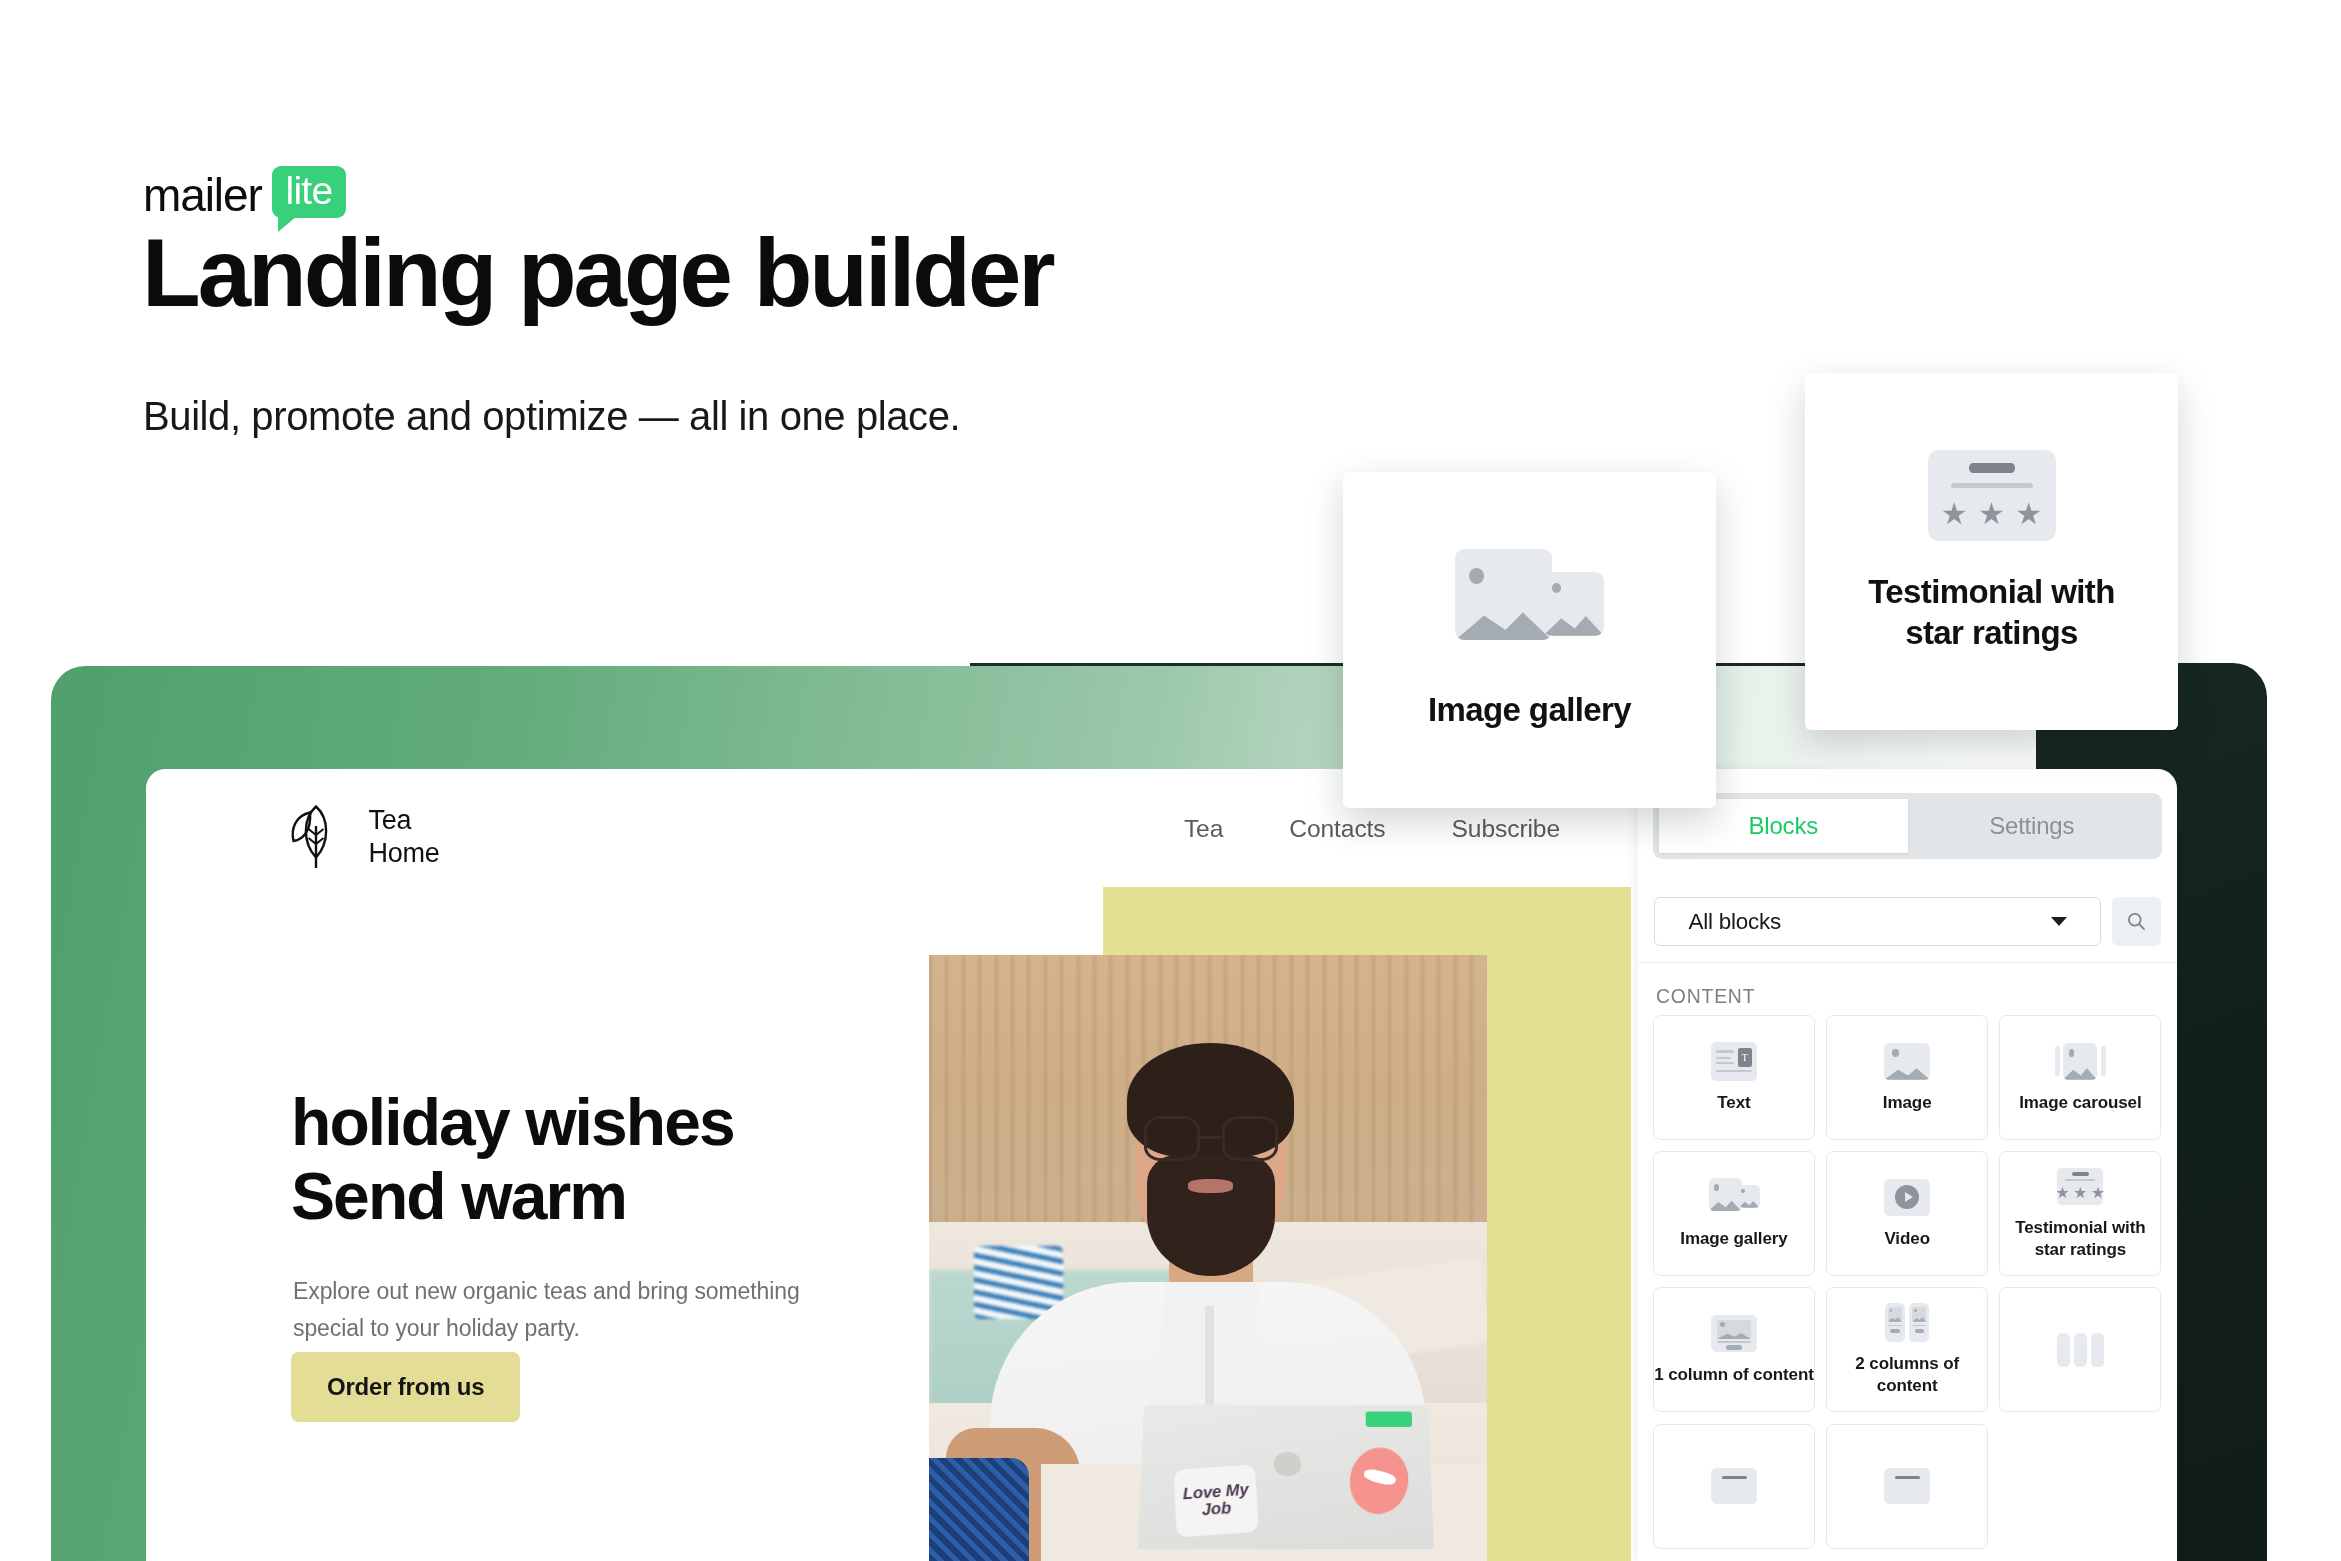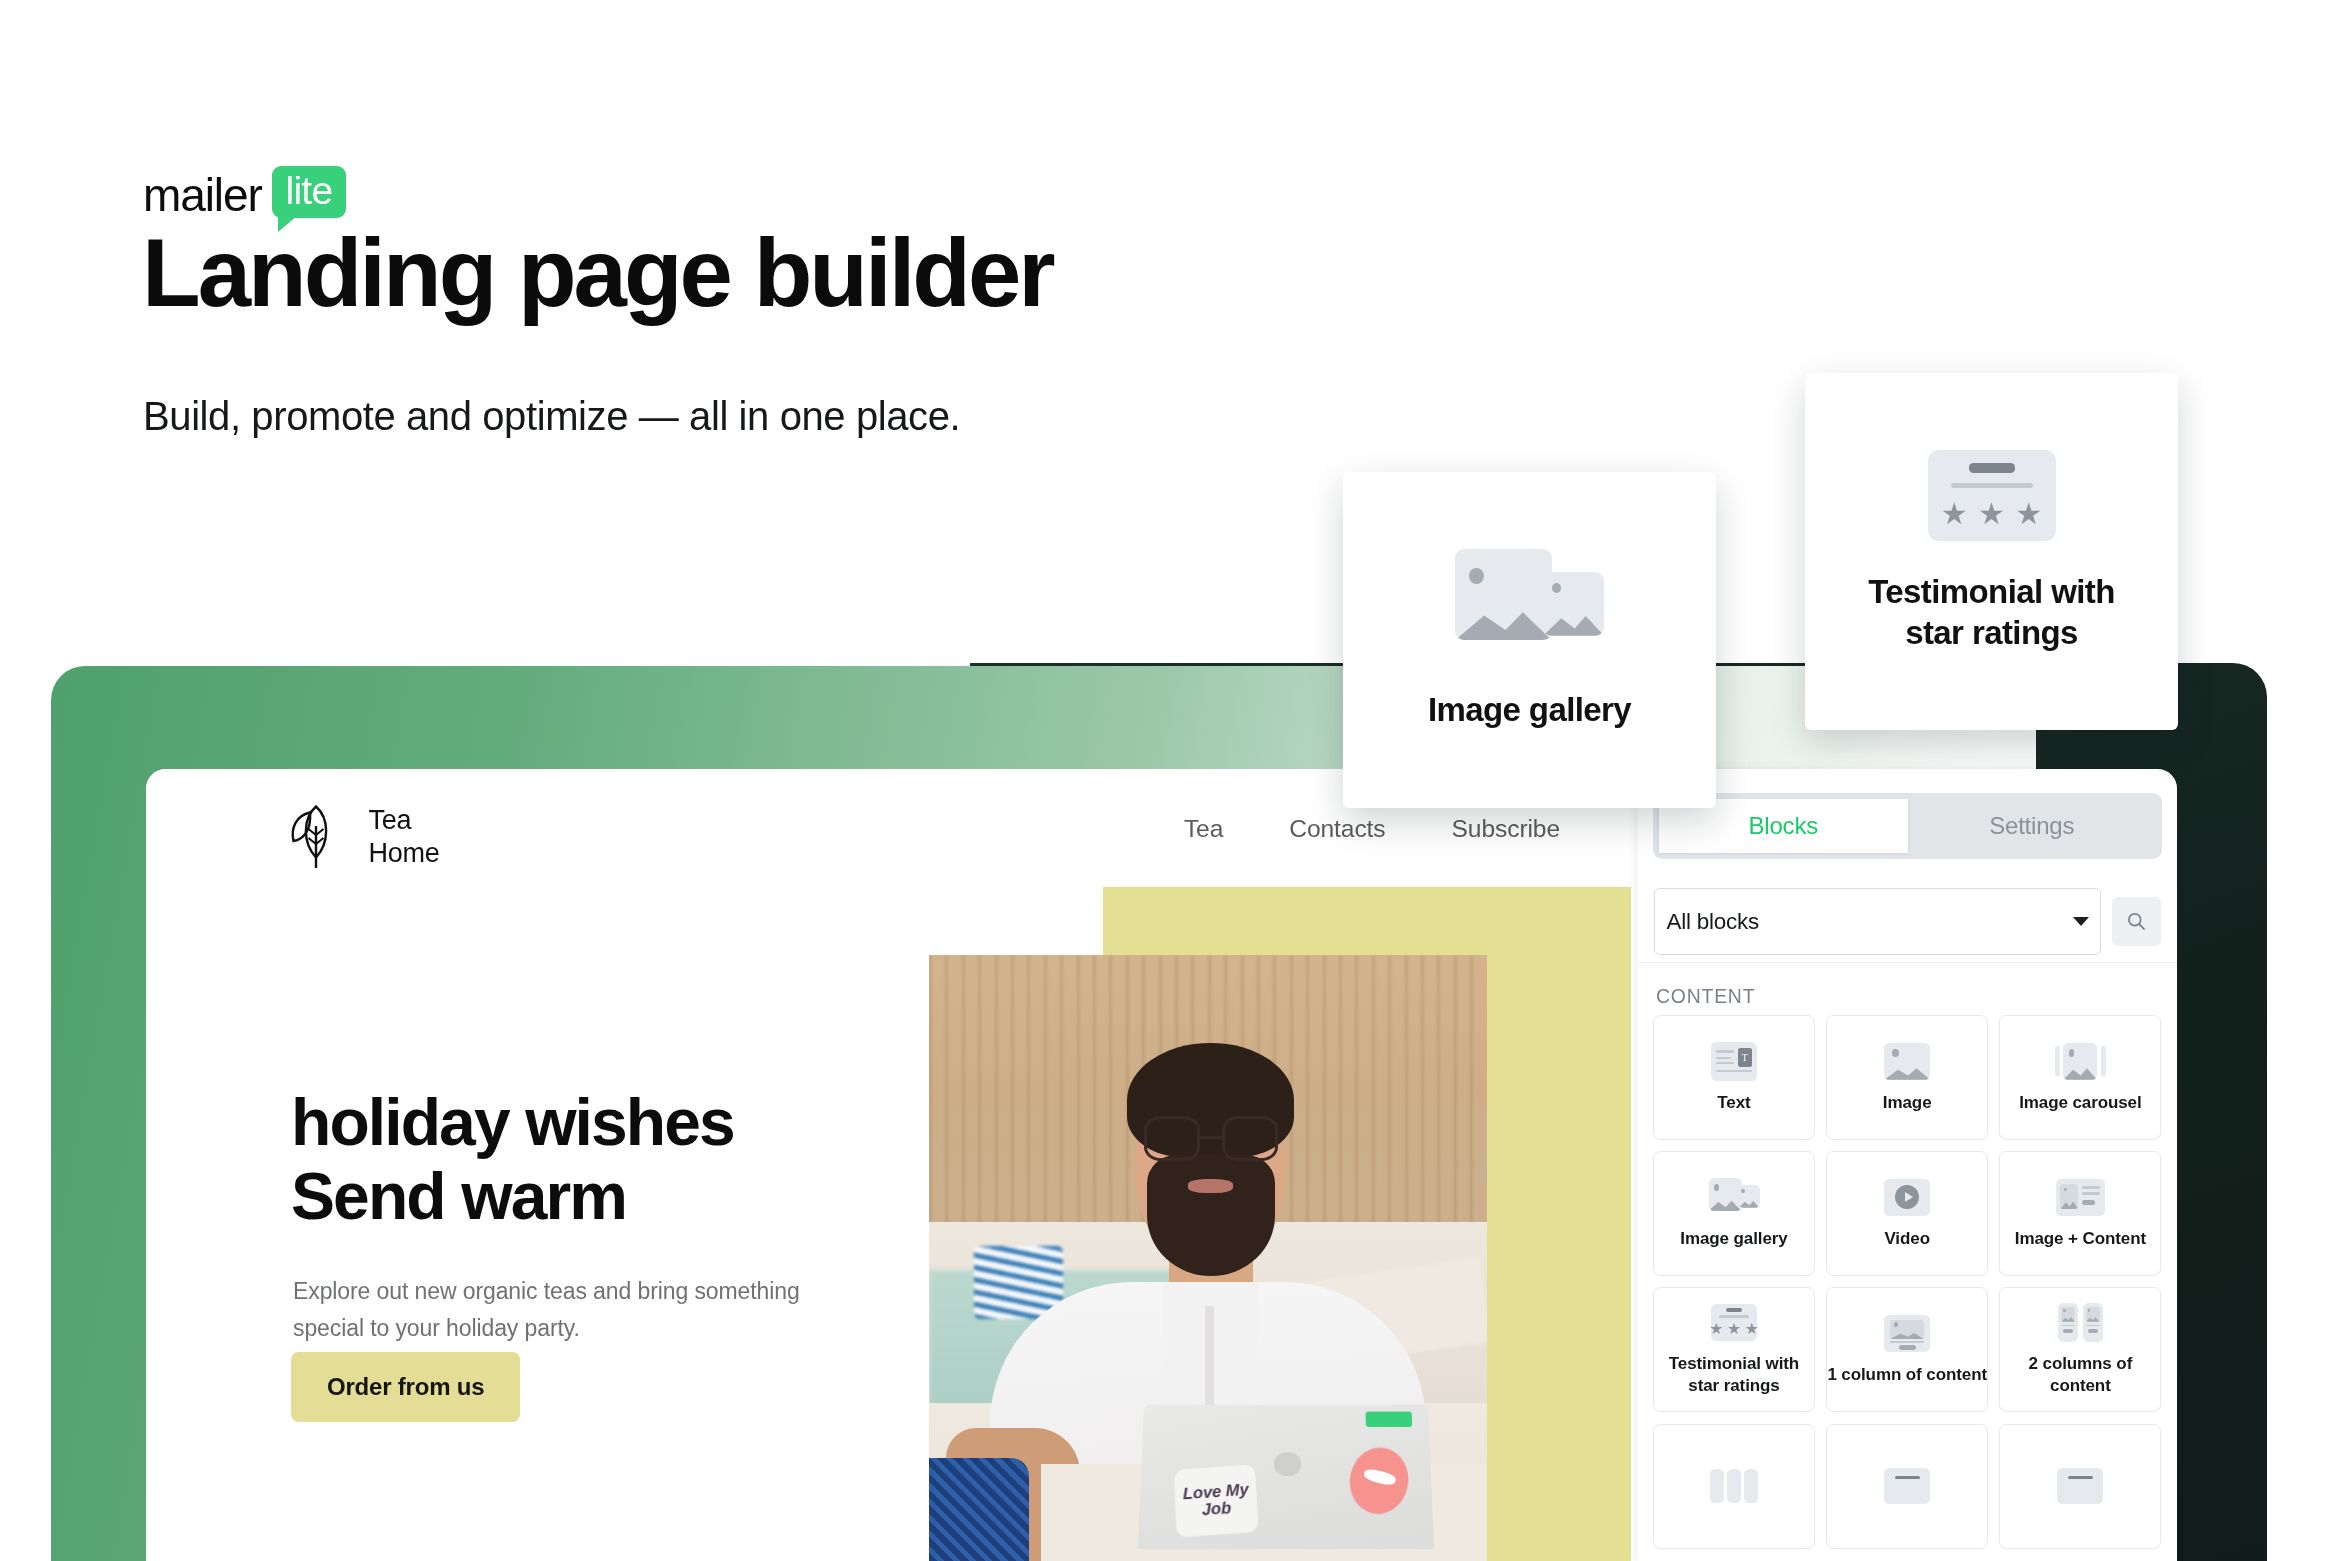--- a/index.html
+++ b/index.html
@@ -155,22 +155,22 @@
   }
   .tab { flex:1; display:flex; align-items:center; justify-content:center;
     font-size:24px; letter-spacing:-0.2px; border-radius:0; cursor:pointer; }
   .tab.active { background:#fff; color:#19cb66; font-weight:400;
     box-shadow:0 0.7px 3px rgba(0,0,0,.10); }
   .tab.inactive { color:#8b9197; }
 
   .toolbar { position:absolute; left:0; top:112px; width:100%; height:82px;
     border-bottom:0.7px solid #e9ecee; display:flex; align-items:center; padding:0 16.4px; gap:10.4px; }
   .select {
-    flex:1; height:67px; border:0.7px solid #d6dade; border-radius:6px; background:#fff;
-    display:flex; align-items:center; justify-content:space-between; padding:0 11px; cursor:pointer;
+    flex:1; height:49px; border:0.7px solid #d6dade; border-radius:6px; background:#fff;
+    display:flex; align-items:center; justify-content:space-between; padding:0 33px; cursor:pointer;
   }
   .select-label { font-size:22.4px; color:#16181a; letter-spacing:-0.2px; }
   .caret { width:0;height:0;border-left:8.2px solid transparent;border-right:8.2px solid transparent;border-top:9.7px solid #1c1f22; }
   .search-btn { width:49px; height:49px; background:#edf0f2; border-radius:6px;
     display:flex; align-items:center; justify-content:center; cursor:pointer; }
   .editor .section-title { position:absolute; left:18px; top:216px;
     font-size:19.4px; letter-spacing:0.8px; color:#7b8189; font-weight:400; }
 
   .grid { position:absolute; left:15px; top:246px; width:509px;
     display:flex; flex-wrap:wrap; gap:11.2px; }
@@ -362,34 +362,20 @@
         <div class="blk-icon">
           <div class="ic-plate" style="width:46px;height:37px;display:flex;align-items:center;justify-content:center;">
             <div style="width:24px;height:24px;border-radius:50%;background:#8d949b;display:flex;align-items:center;justify-content:center;">
               <div style="width:0;height:0;border-left:8.2px solid #e6e9ed;border-top:5.2px solid transparent;border-bottom:5.2px solid transparent;margin-left:3px;"></div>
             </div>
           </div>
         </div>
         <div class="blk-label">Video</div>
       </div>
 
-      <div class="blk">
-        <div class="blk-icon">
-          <div class="ic-plate" style="width:49px;height:37px;">
-            <div style="position:absolute;left:4.5px;top:5.2px;width:18px;height:25px;background:#d5dade;border-radius:3px;overflow:hidden;">
-              <div class="ic-sun" style="left:18%;top:14%;width:20%;height:14%;"></div>
-                <div class="ic-mount"></div>
-            </div>
-            <div class="ic-line" style="position:absolute;left:26px;top:7.5px;width:18px;height:2.2px;"></div>
-            <div class="ic-line" style="position:absolute;left:26px;top:13.4px;width:18px;height:2.2px;"></div>
-            <div class="ic-bar" style="position:absolute;left:26px;top:21px;width:13.4px;height:5.2px;border-radius:3px;"></div>
-          </div>
-        </div>
-        <div class="blk-label">Image + Content</div>
-      </div>
 
       <div class="blk">
         <div class="blk-icon">
           <div class="ic-plate" style="width:46px;height:37px;display:flex;flex-direction:column;align-items:center;justify-content:center;gap:3.7px;">
             <div style="width:16.4px;height:3.7px;background:#7d848c;border-radius:2.2px;"></div>
             <div style="width:30px;height:2.2px;background:#c3c9cf;border-radius:2.2px;"></div>
             <div style="display:flex;gap:3.7px;">
                 <span class="star">★</span>
                 <span class="star">★</span>
                 <span class="star">★</span>

